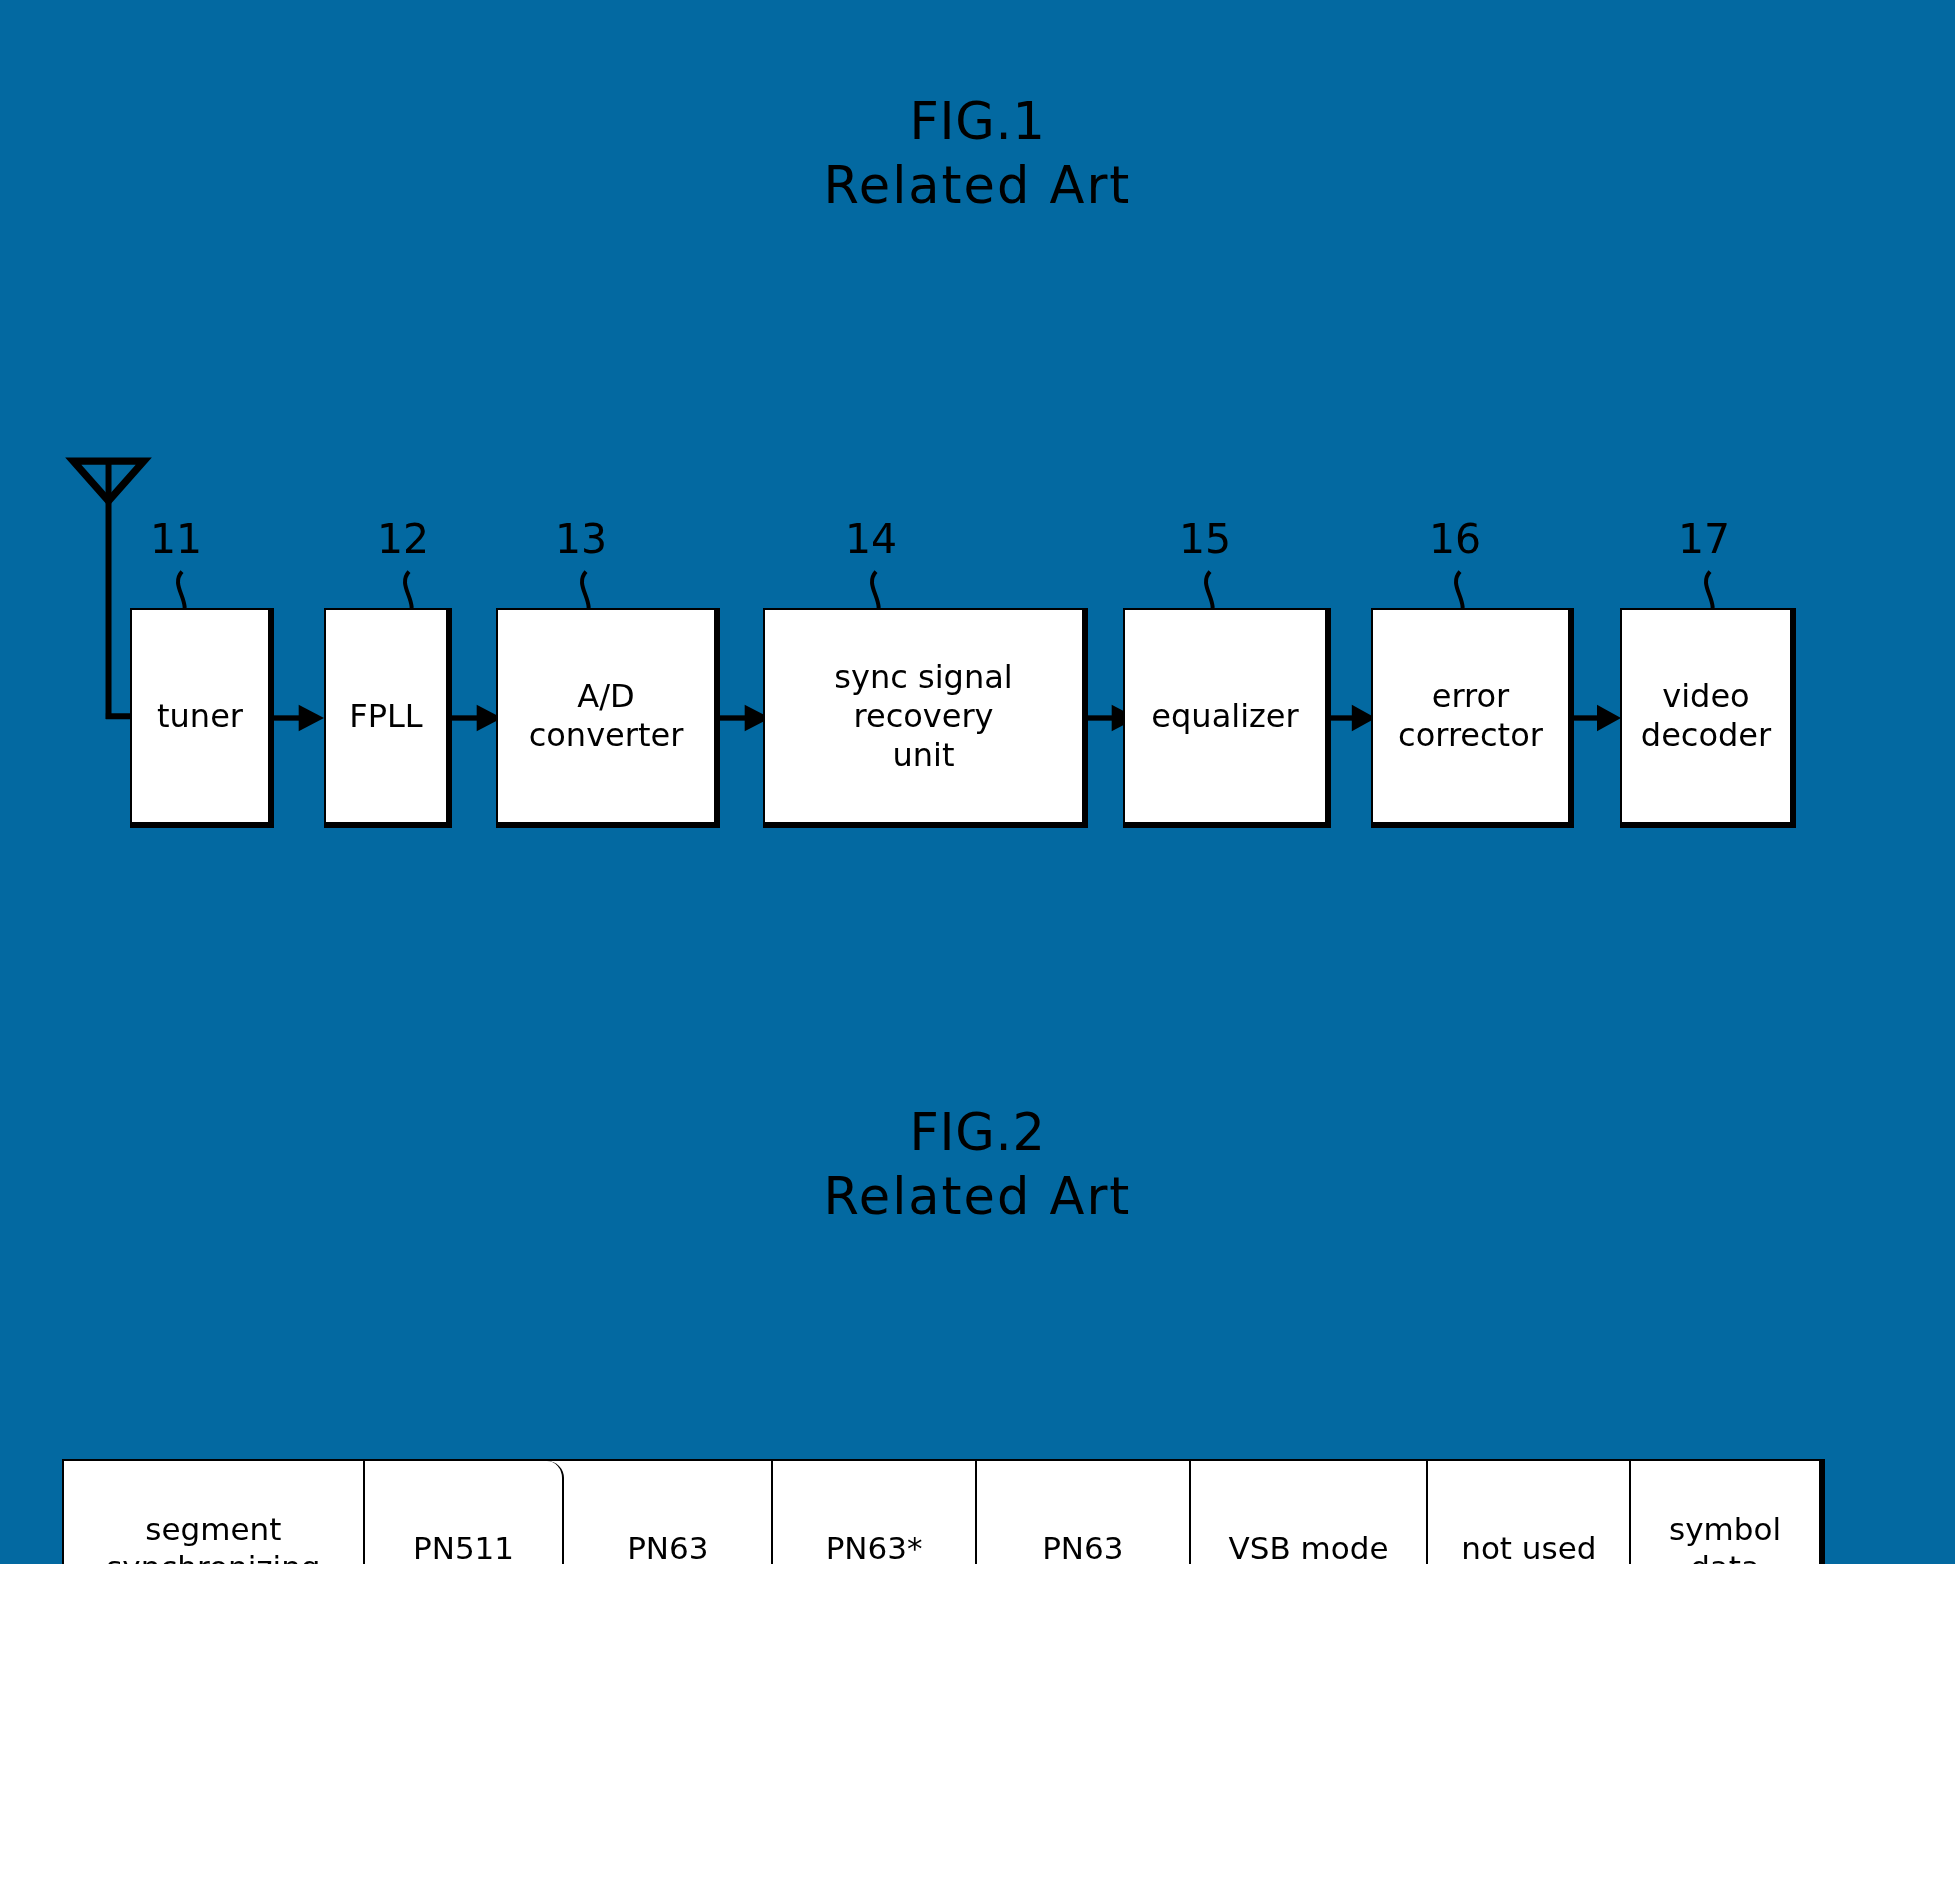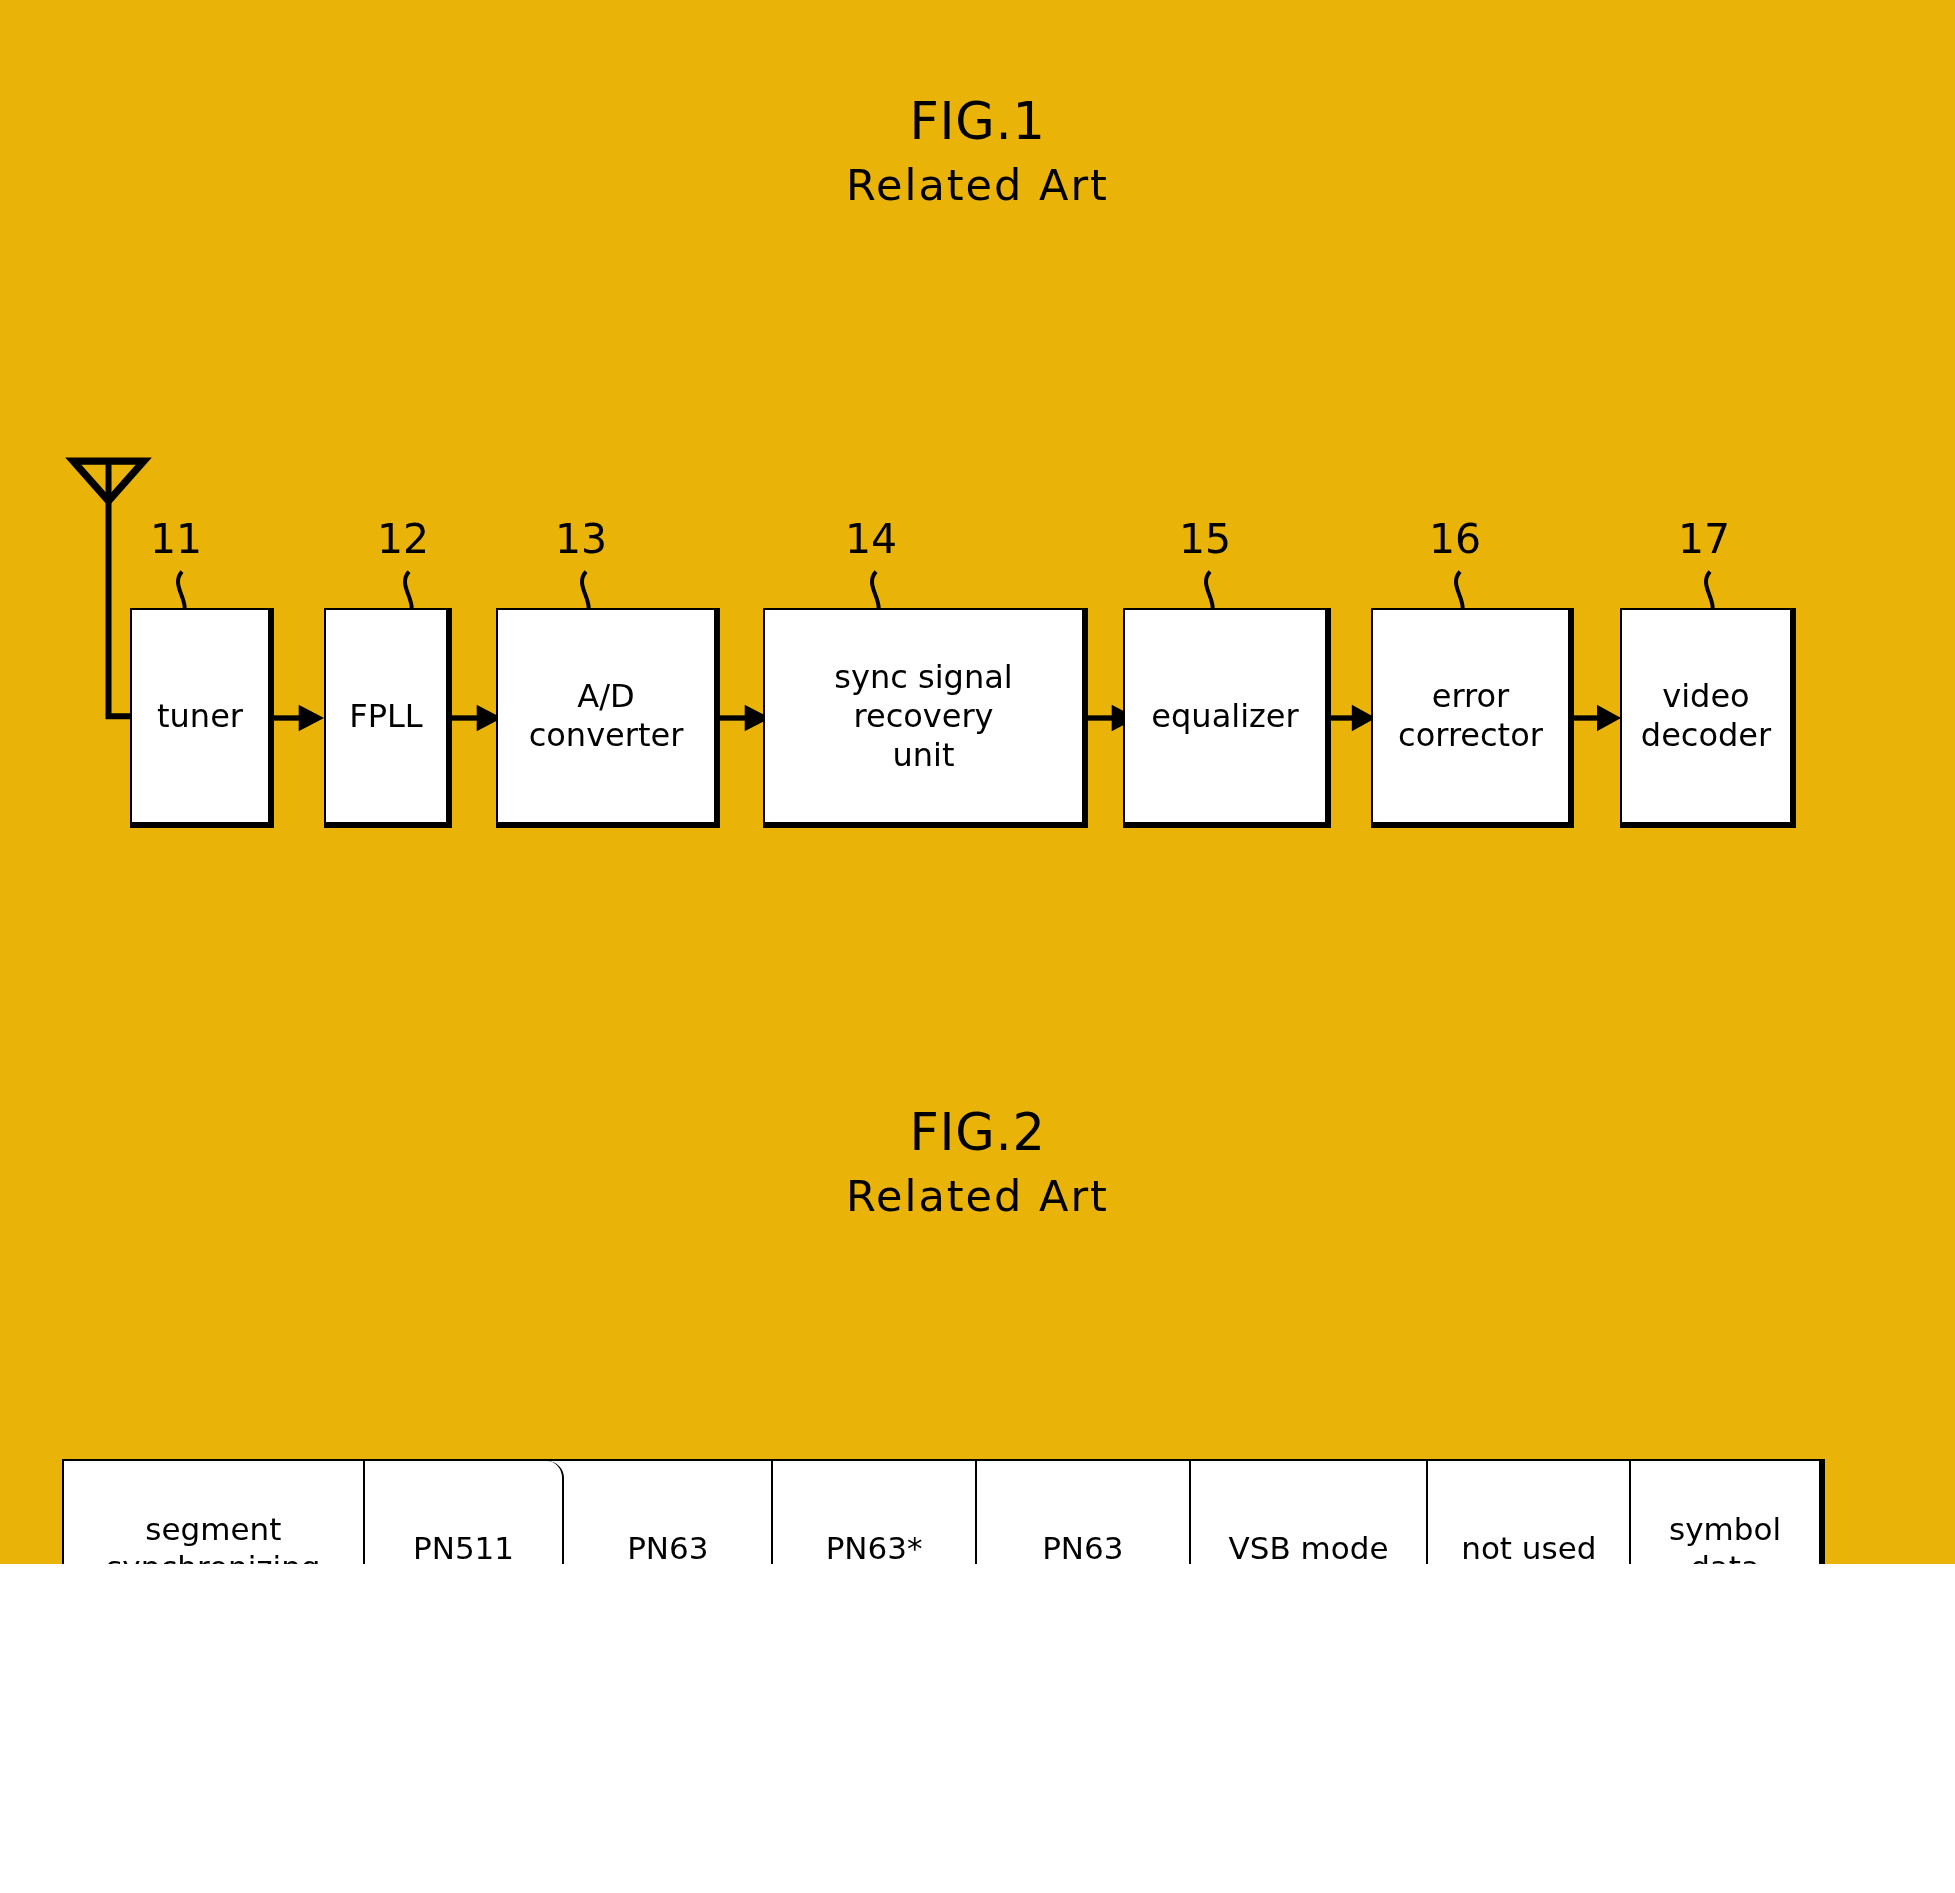--- a/index.html
+++ b/index.html
@@ -9,21 +9,21 @@
     background: #ffffff;
   }
   body {
     font-family: "Liberation Sans", sans-serif;
     color: #000000;
   }
   #page {
     position: relative;
     width: 1955px;
     height: 1564px;
-    background: #eab308;
+    background: #0369a1;
     overflow: hidden;
   }
 
   
   .fig-title {
     position: absolute;
     width: 100%;
     left: 0;
     text-align: center;
     font-family: "DejaVu Sans", sans-serif;
@@ -31,21 +31,21 @@
     letter-spacing: 0.7px;
     color: #000;
   }
   .fig-title .line1 {
     display: block;
     font-size: 51px;
     line-height: 61px;
   }
   .fig-title .line2 {
     display: block;
-    font-size: 43px;
+    font-size: 51px;
     line-height: 67px;
     letter-spacing: 2px;
   }
 
   
   .blk {
     position: absolute;
     box-sizing: border-box;
     background: #ffffff;
     border: 2.7px solid #000;

